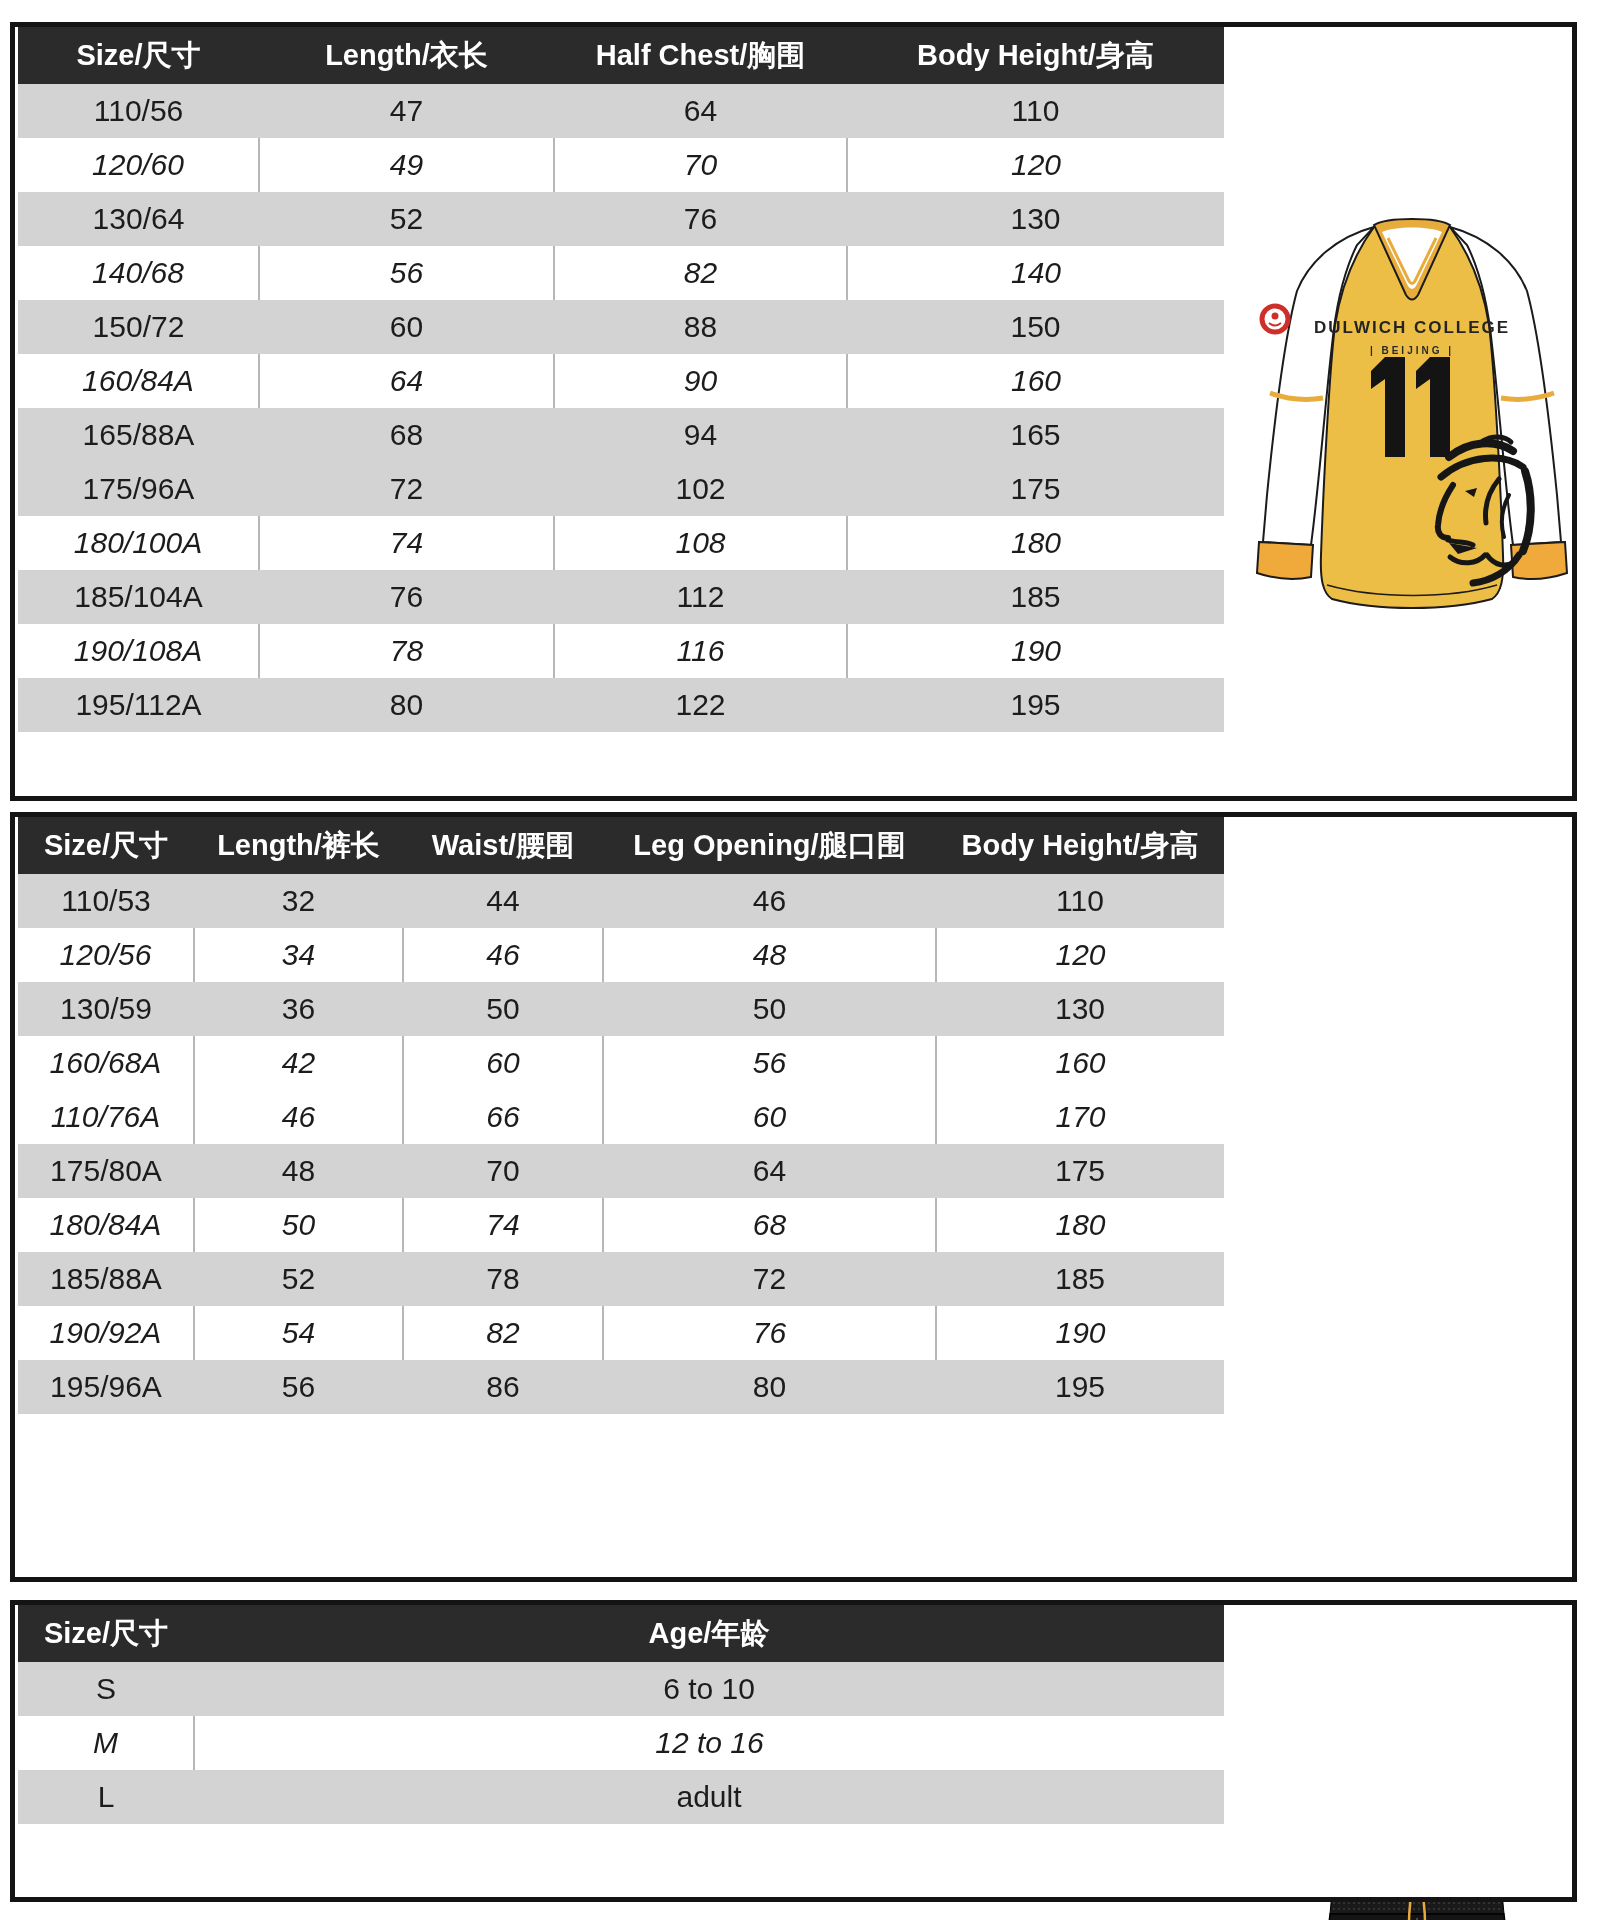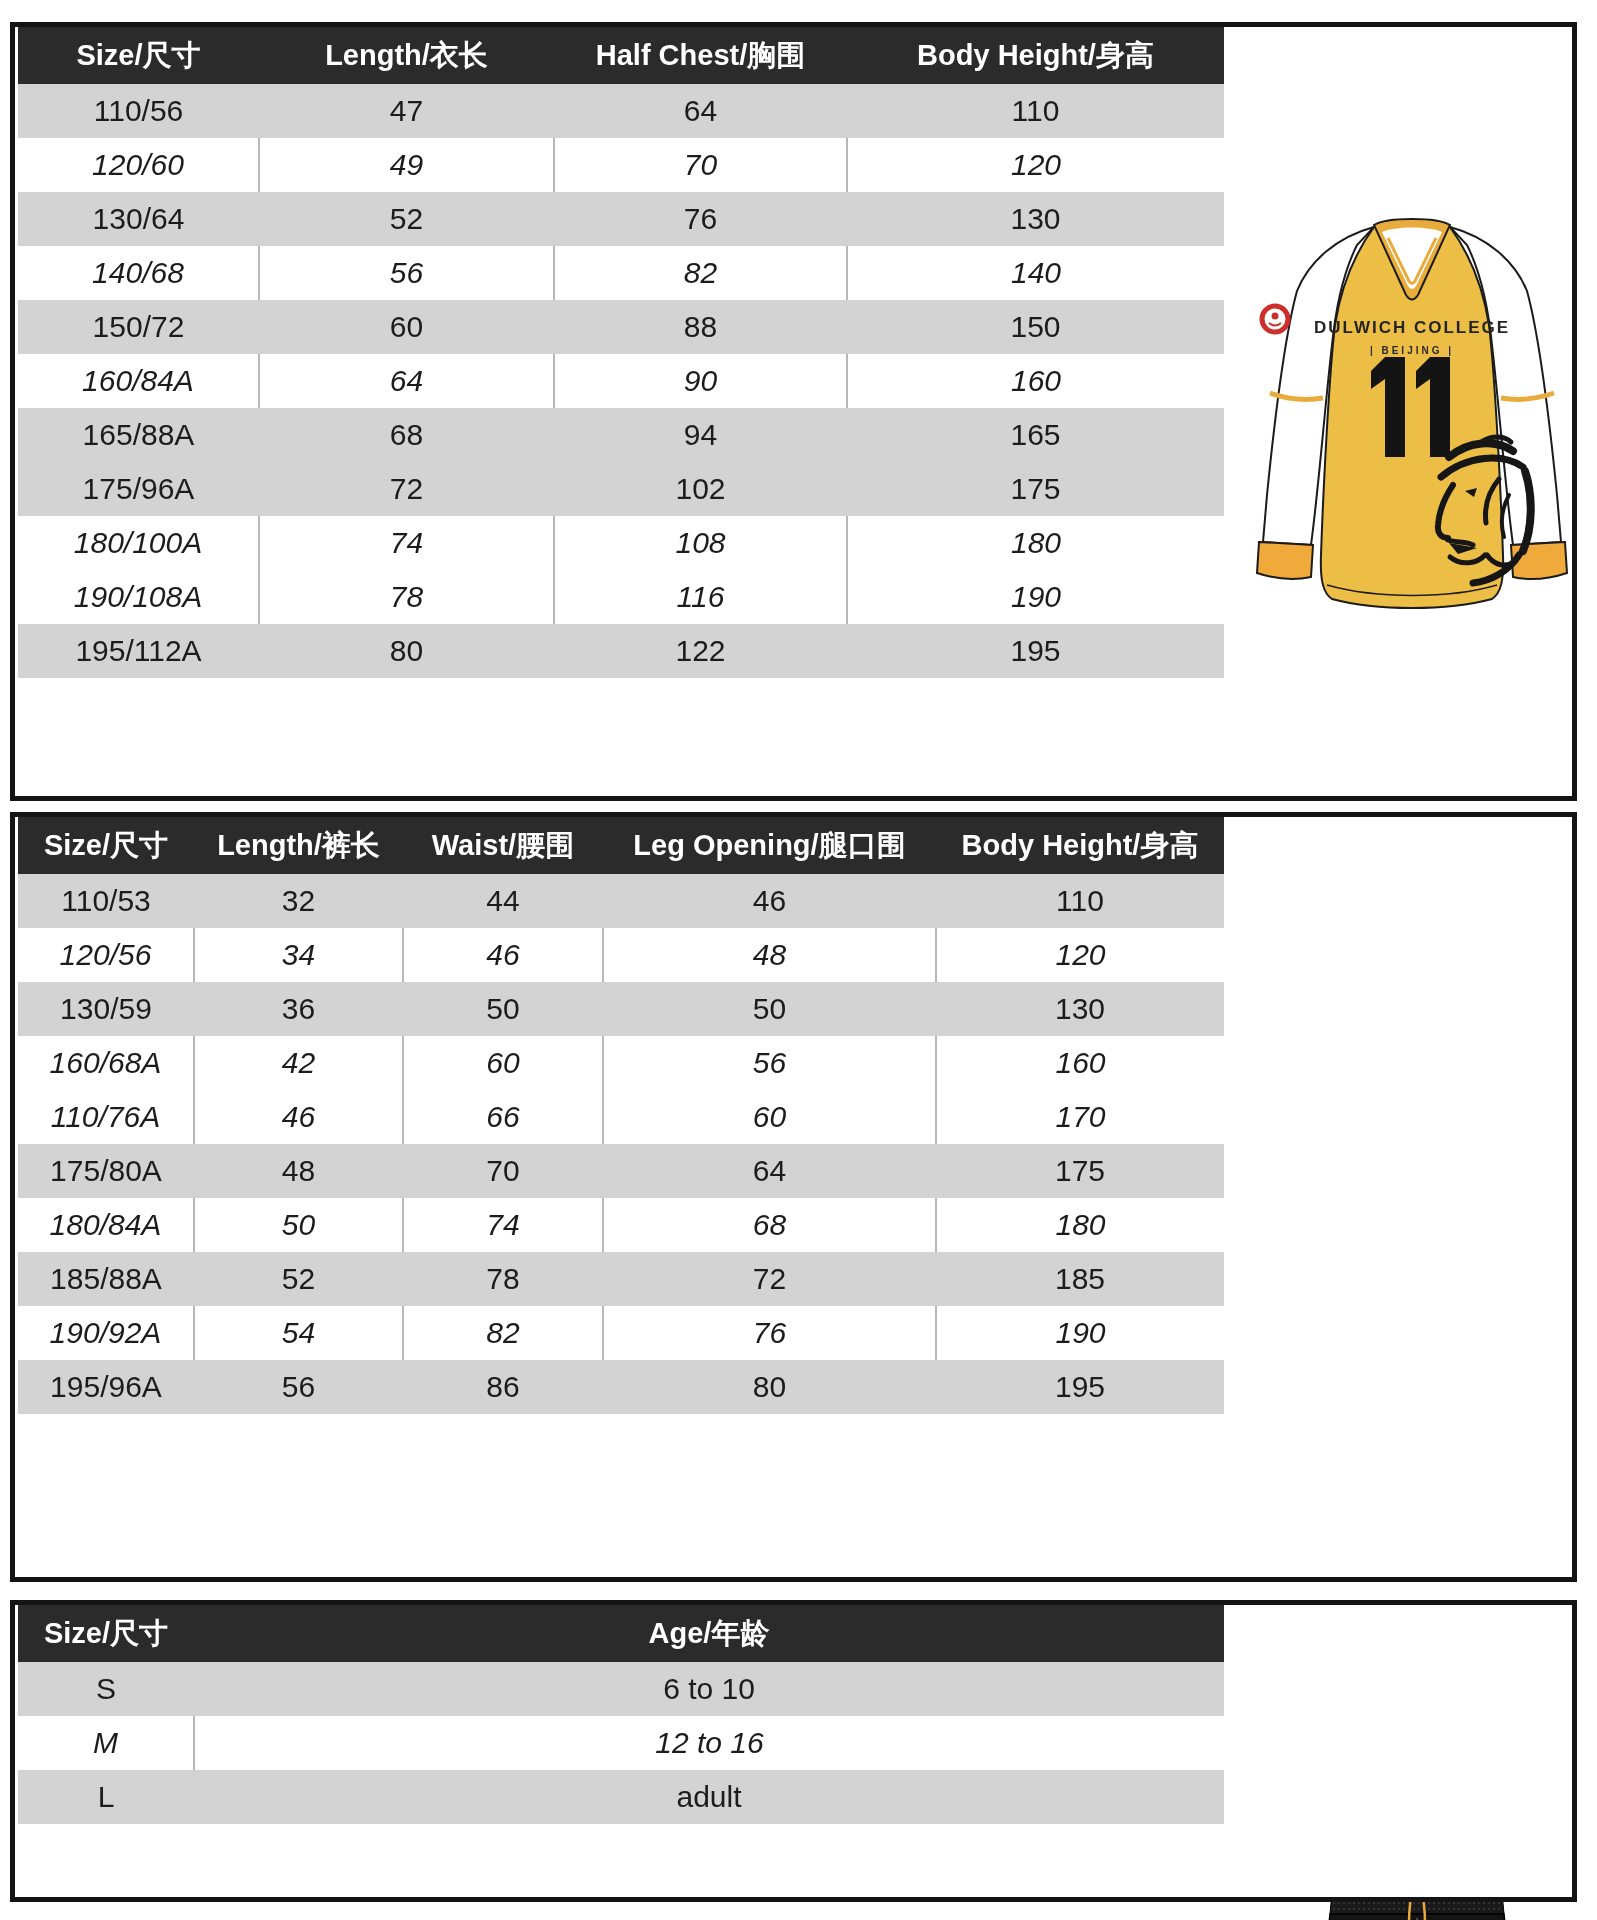--- a/index.html
+++ b/index.html
@@ -93,20 +93,26 @@
             <td>72</td>
             <td>102</td>
             <td>175</td>
           </tr>
           <tr class="white">
             <td>180/100A</td>
             <td>74</td>
             <td>108</td>
             <td>180</td>
           </tr>
+          <tr class="grey">
+            <td>185/104A</td>
+            <td>76</td>
+            <td>112</td>
+            <td>185</td>
+          </tr>
           <tr class="white">
             <td>190/108A</td>
             <td>78</td>
             <td>116</td>
             <td>190</td>
           </tr>
           <tr class="grey">
             <td>195/112A</td>
             <td>80</td>
             <td>122</td>

